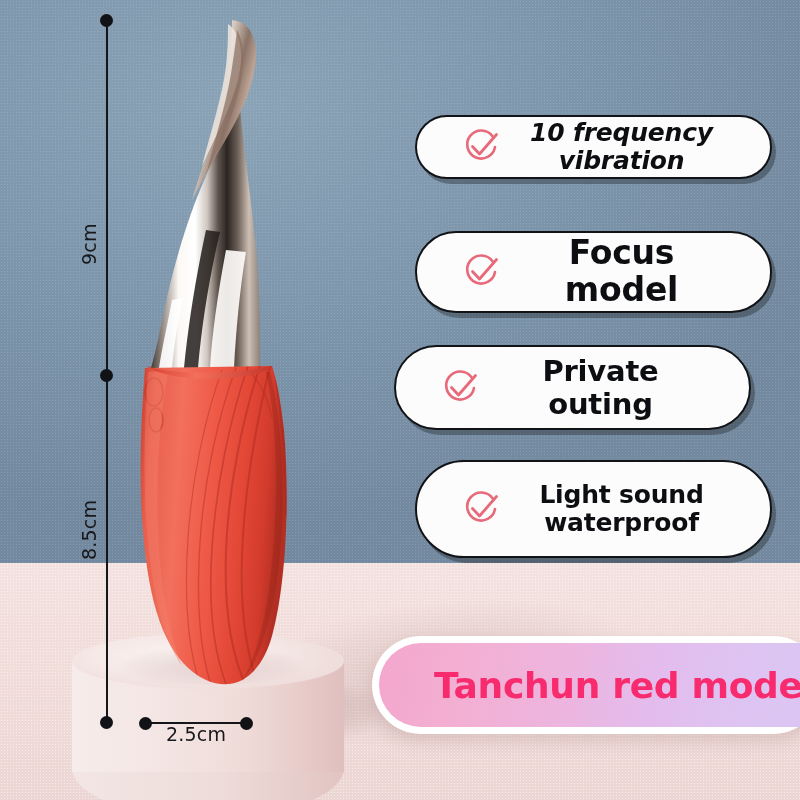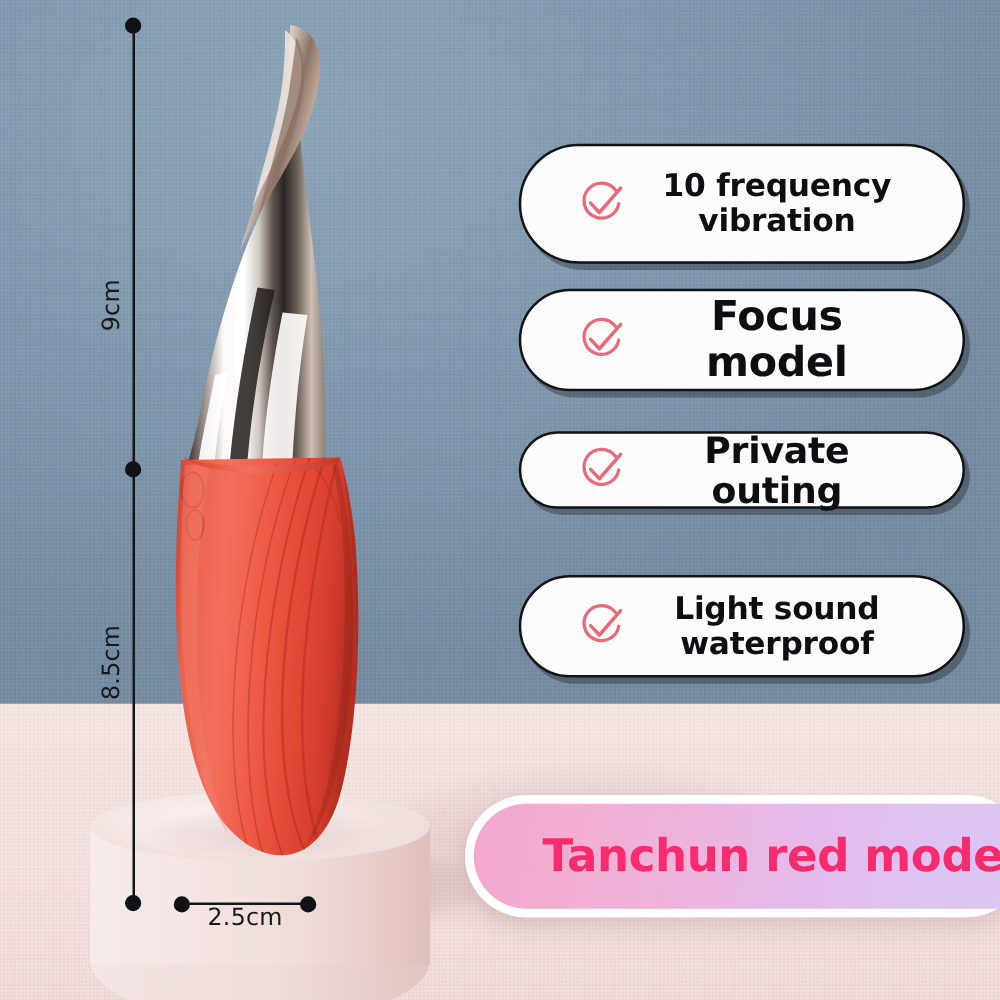--- a/index.html
+++ b/index.html
@@ -104,24 +104,24 @@
   .pill-icon{
     flex:0 0 auto;display:flex;align-items:center;justify-content:center;
     width:52px;height:52px;margin-left:38px;
   }
   .pill-label{
     flex:1 1 auto;text-align:center;color:#0d0e11;
     font-weight:bold;line-height:1.12;letter-spacing:-.2px;
     padding-right:34px;white-space:pre-line;
     font-family:"DejaVu Sans","Liberation Sans",sans-serif;
   }
-  #pill-0{left:415px;top:115px;width:357px;height:96px;}
+  #pill-0{left:415px;top:115px;width:357px;height:64px;font-style:italic;}
   #pill-1{left:415px;top:231px;width:357px;height:82px;}
-  #pill-2{left:415px;top:345px;width:357px;height:62px;}
-  #pill-3{left:415px;top:460px;width:357px;height:82px;}
+  #pill-2{left:394px;top:345px;width:357px;height:85px;}
+  #pill-3{left:415px;top:460px;width:357px;height:98px;}
   #pill-0 .pill-label{font-size:25px;}
   #pill-1 .pill-label{font-size:33px;}
   #pill-2 .pill-label{font-size:29px;}
   #pill-3 .pill-label{font-size:25px;}
 
   
   .banner-wrap{
     position:absolute;left:372px;top:636px;width:450px;height:98px;
   }
   .banner-outer{

